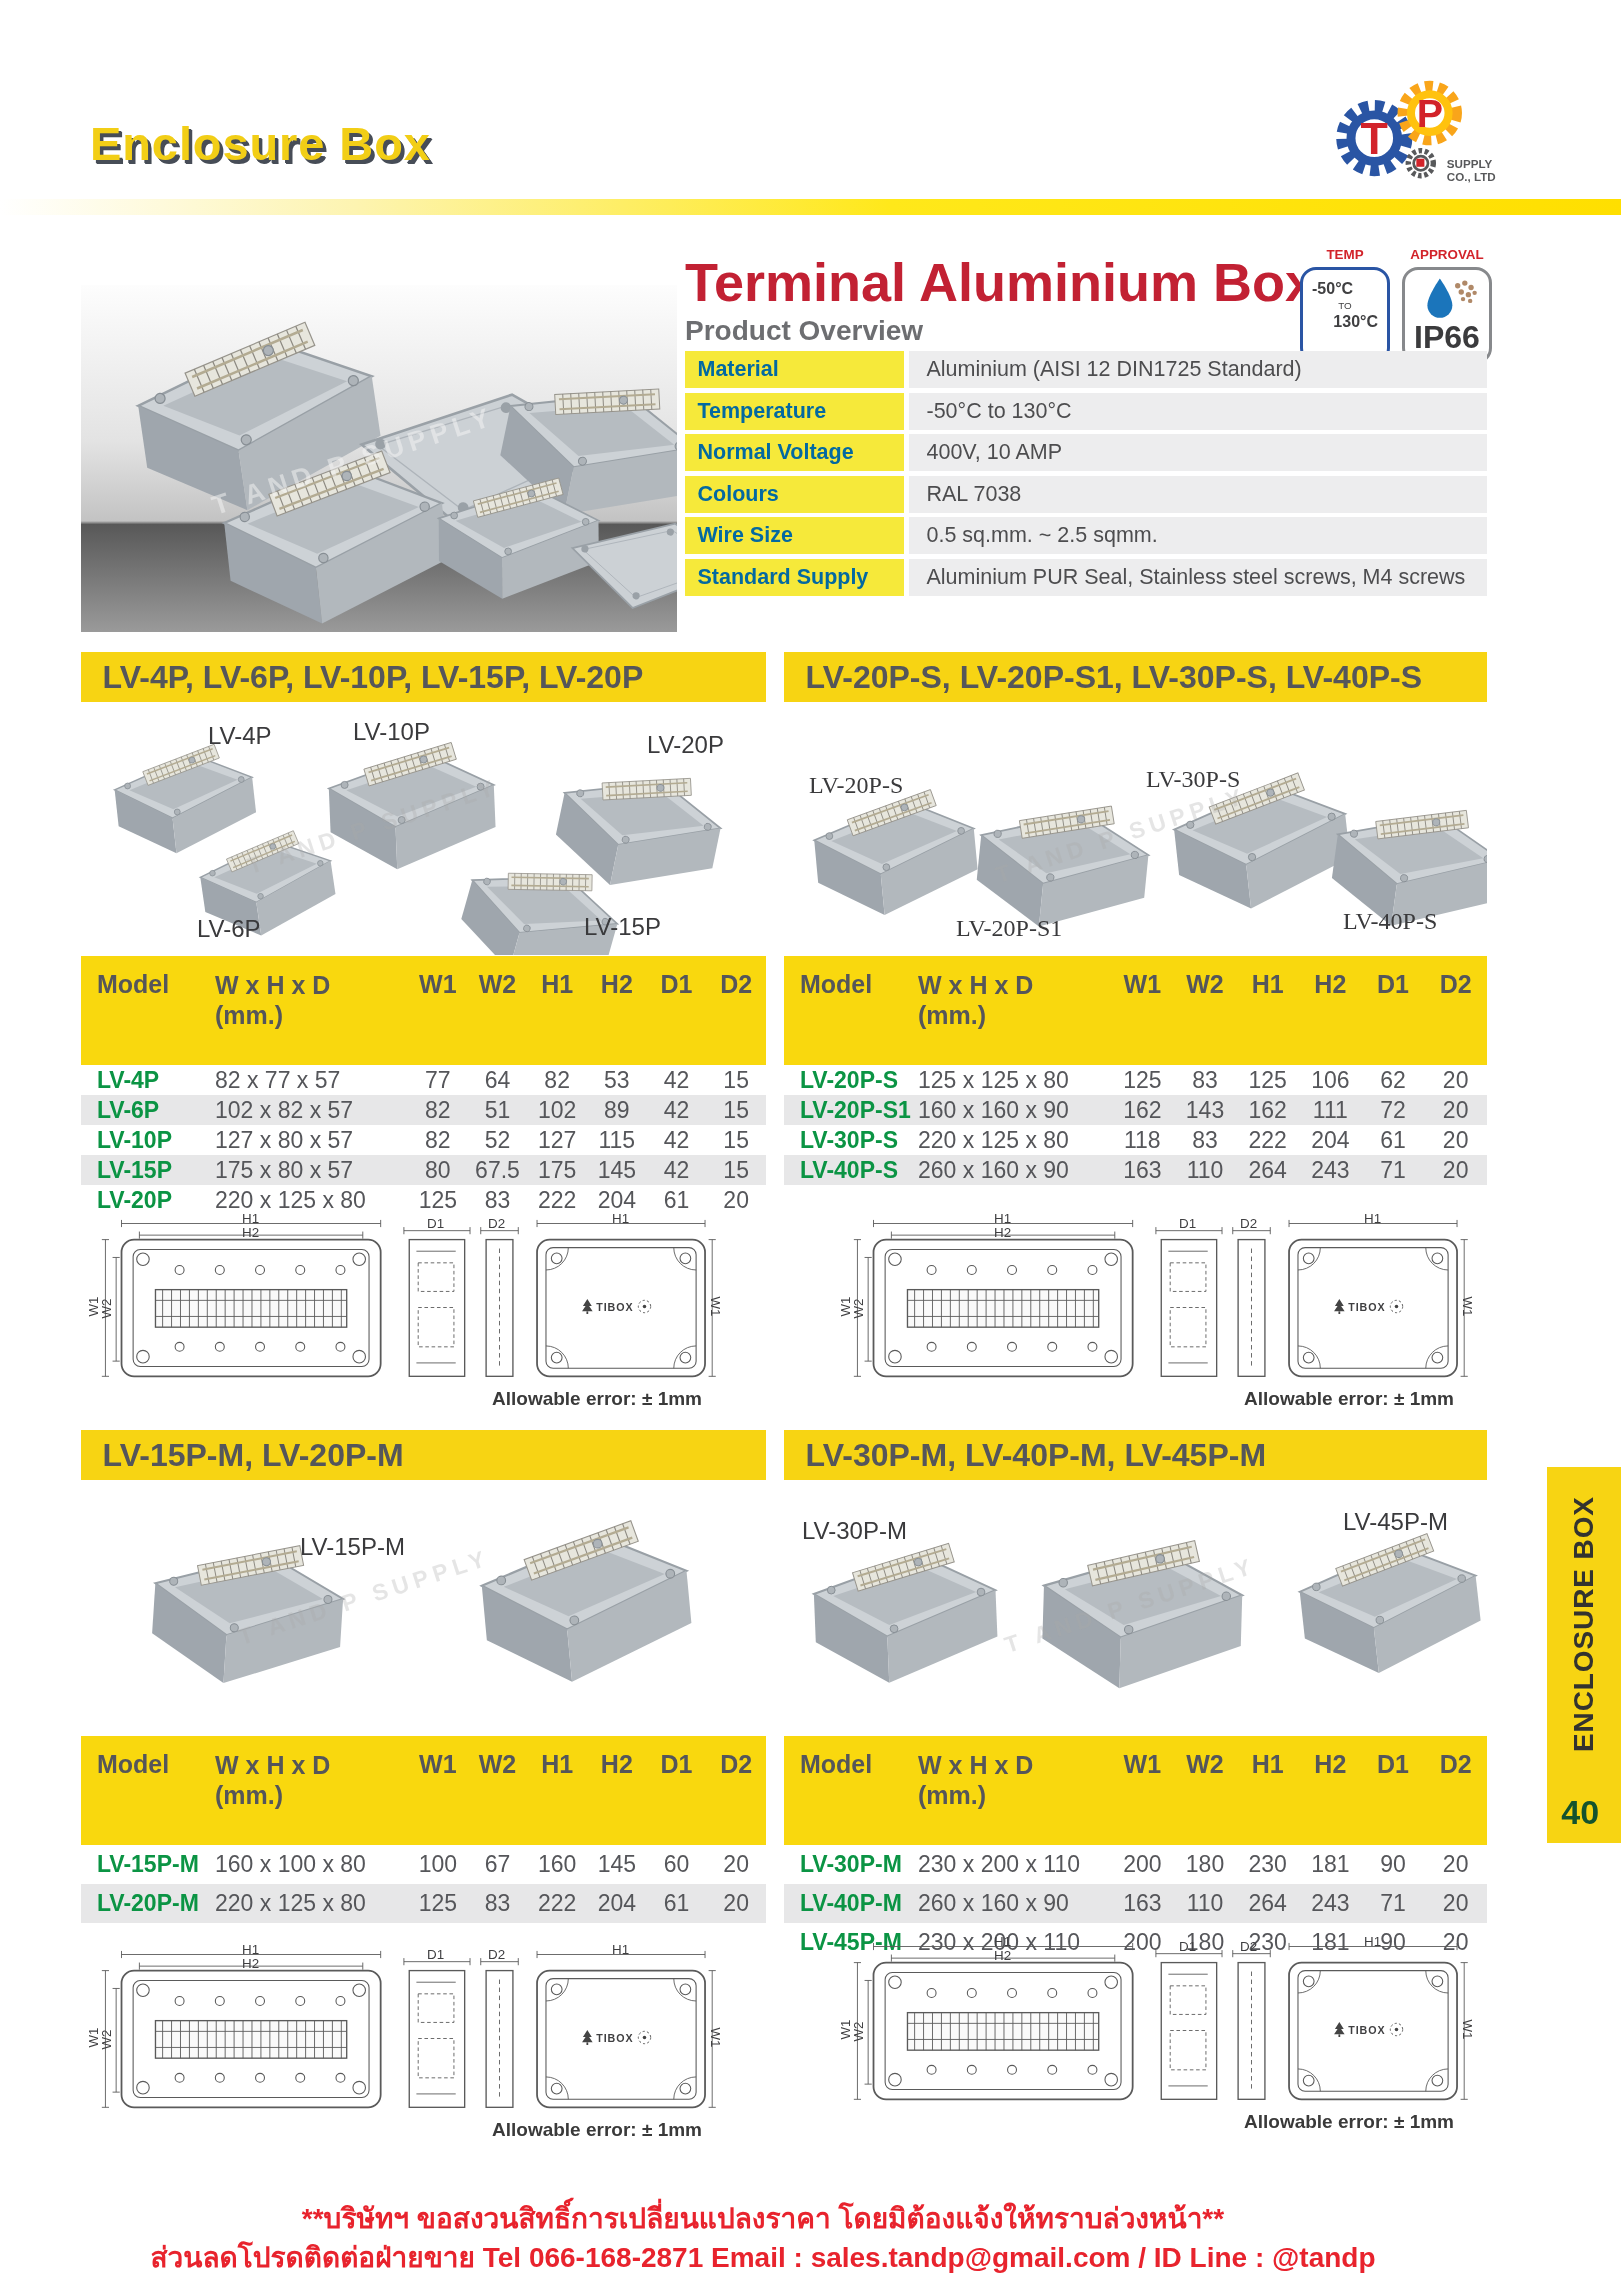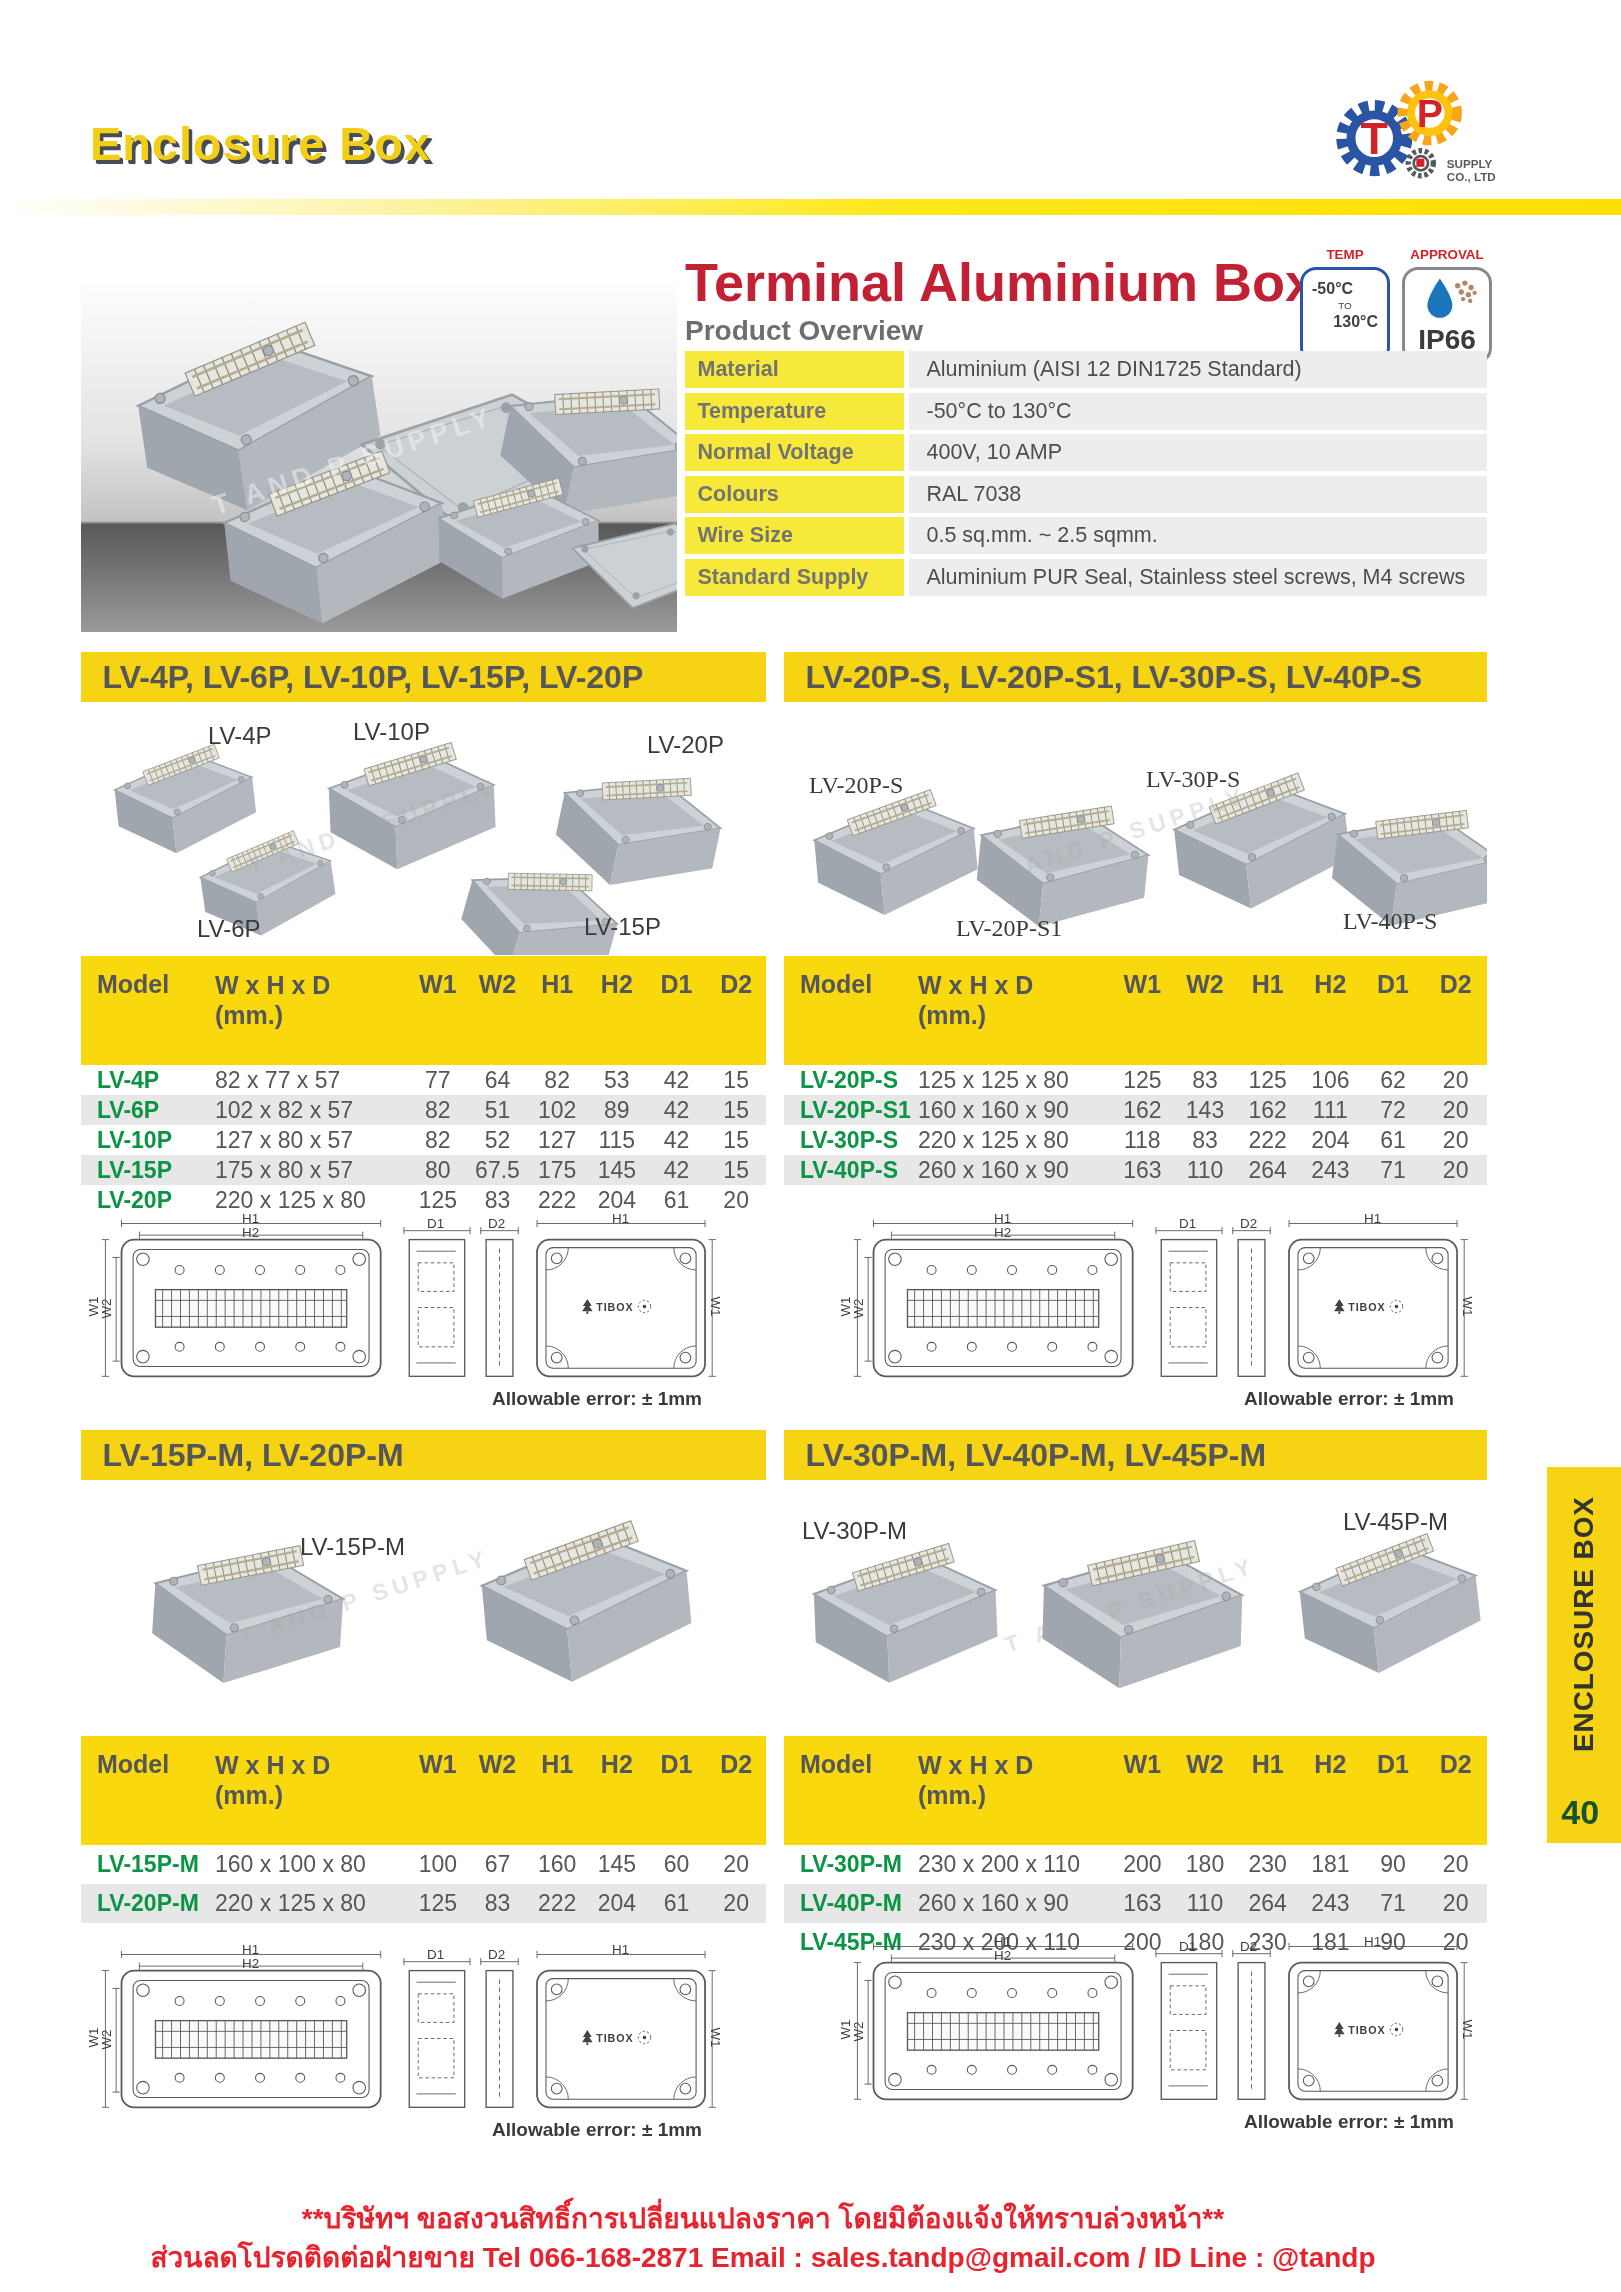--- a/index.html
+++ b/index.html
@@ -25,25 +25,25 @@
   .ov-sub{left:685px;top:315px;font-size:28px;font-weight:bold;color:#6D6E71;}
   .badge{width:90px;text-align:center;}
   .badge-label{font-size:13.4px;font-weight:bold;color:#D2232A;height:19.7px;}
   .badge-box{height:91px;border-radius:16px;background:#fff;position:relative;}
   .temp-box{border:3.6px solid #2A55A4;}
   .appr-box{border:3.6px solid #87898C;}
   .temp-box .t1{font-size:16px;font-weight:bold;color:#404042;text-align:left;padding:10.7px 0 0 9px;}
   .temp-box .t2{font-size:9.9px;color:#404042;text-align:center;margin-top:1.8px;}
   .temp-box .t3{font-size:16px;font-weight:bold;color:#404042;text-align:right;padding:1.8px 9px 0 0;}
   .ip-text{position:absolute;bottom:4.5px;left:0;right:0;text-align:center;
-           font-size:28px;font-weight:bold;color:#3B3B3D;}
+           font-size:32px;font-weight:bold;color:#3B3B3D;}
 
   .spec-table{left:685px;top:351px;width:802px;}
   .spec-row{display:flex;margin-bottom:4.5px;height:37px;}
-  .spec-label{width:219px;background:#F6E93A;color:#737373;font-weight:bold;font-size:21.5px;
+  .spec-label{width:219px;background:#F6E93A;color:#0369a1;font-weight:bold;font-size:21.5px;
               display:flex;align-items:center;padding-left:12.5px;box-sizing:border-box;}
   .spec-value{flex:1;background:#EDEDEE;color:#4D4D4F;font-size:21.5px;
               display:flex;align-items:center;padding-left:18px;margin-left:4.5px;}
 
   
   .sec-hdr{height:50px;background:#F7D413;color:#55565A;font-size:32px;font-weight:bold;
            display:flex;align-items:center;padding-left:21.5px;box-sizing:border-box;}
 
   
   .img-area{overflow:hidden;}

